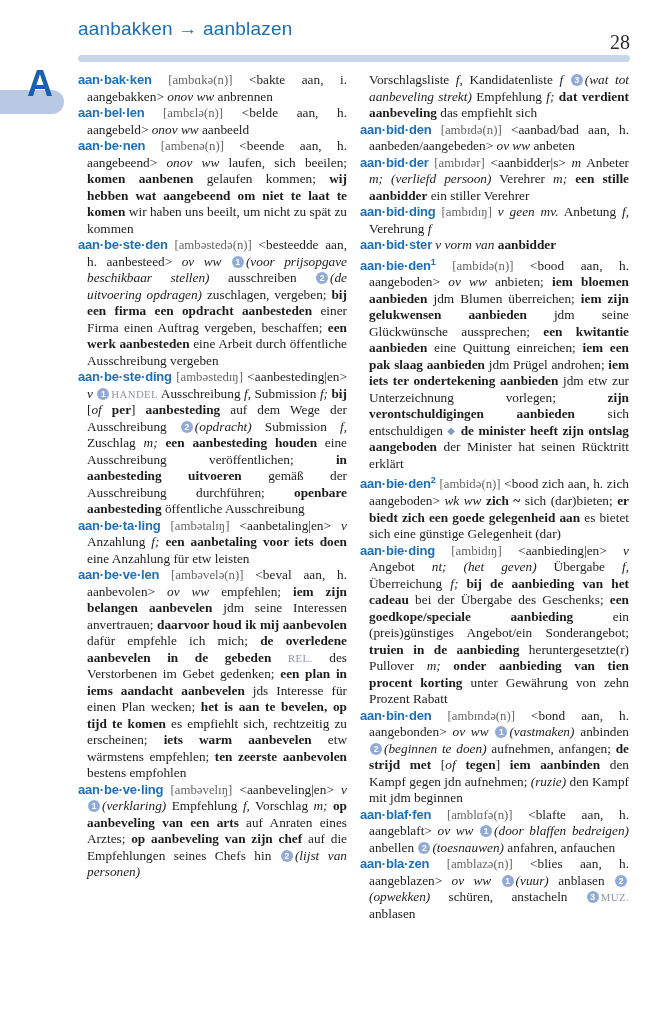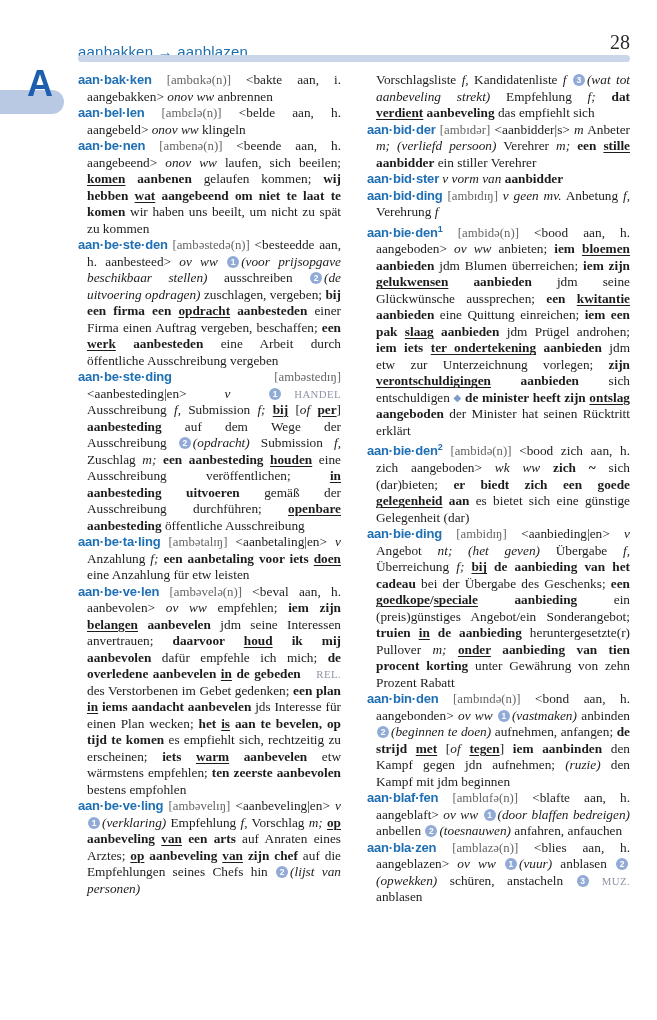--- a/index.html
+++ b/index.html
@@ -1,78 +1,79 @@
 <!DOCTYPE html>
 <html lang="nl"><head>
 <meta charset="utf-8">
 <style>
   html,body{margin:0;padding:0;}
   body{background:#e8e8e8;font-family:"Liberation Serif","DejaVu Serif",serif;}
   .page{position:relative;width:657px;height:1020px;background:#ffffff;overflow:hidden;}
 
   
-  .hdr-title{position:absolute;left:78px;top:43px;font-family:"Liberation Sans",sans-serif;
-    font-size:15px;color:#1d6fae;letter-spacing:.2px;}
+  .hdr-title{position:absolute;left:78px;top:18px;font-family:"Liberation Sans",sans-serif;
+    font-size:19px;color:#1d6fae;letter-spacing:.2px;}
   .hdr-page{position:absolute;right:27px;top:31px;font-size:20px;color:#2b2b2b;}
   .hdr-rule{position:absolute;left:78px;top:55px;width:552px;height:7px;background:#c9d6ea;border-radius:4px;}
 
   
   .tab-pill{position:absolute;left:0;top:90px;width:64px;height:24px;background:#b9c9e4;
     border-radius:0 12px 12px 0;}
   .tab-letter{position:absolute;left:27px;top:66px;font-family:"Liberation Sans",sans-serif;
     font-weight:bold;font-size:36px;color:#1c5fae;line-height:1;}
 
   
-  .columns{position:absolute;left:78px;top:72px;width:552px;height:940px;display:flex;gap:26px;overflow:hidden;}
+  .columns{position:absolute;left:78px;top:72px;width:552px;height:940px;display:flex;gap:13px;overflow:hidden;}
   .col{width:269px;overflow:hidden;}
   .entry{margin:0;padding-left:9px;text-indent:-9px;font-size:13.3px;line-height:16.5px;
     color:#1c1c1c;text-align:justify;}
   .entry.cont{text-indent:0;}
 
   
   .r-hw{font-family:"Liberation Sans",sans-serif;font-weight:bold;color:#1e6fb4;font-size:13px;letter-spacing:-.2px;}
   .r-sup{font-family:"Liberation Sans",sans-serif;font-weight:bold;color:#1e6fb4;font-size:9px;vertical-align:super;}
   .r-ph{color:#666666;font-size:12.8px;}
   .r-pl{}
   .r-it{font-style:italic;}
   .r-b{font-weight:bold;}
-  .r-bu{font-weight:bold;text-decoration:underline;text-decoration-thickness:1px;text-underline-offset:2px;}
+  .r-bu{font-weight:bold;text-decoration-thickness:1px;text-underline-offset:2px;}
   .r-n{display:inline-block;width:12px;height:12px;border-radius:50%;background:#92abd6;color:#ffffff;
     font-family:"Liberation Sans",sans-serif;font-size:8.5px;font-weight:bold;line-height:12px;
     text-align:center;text-indent:0;vertical-align:1px;margin:0 2px 0 1px;}
-  .r-sc{color:#8d95a5;font-size:10.8px;letter-spacing:.4px;margin-left:11px;}
+  .r-sc{color:#8d95a5;font-size:10.8px;letter-spacing:.4px;}
   .r-dm{color:#7f9cc9;font-size:10px;vertical-align:1px;}
 </style>
 </head>
 <body>
 
 <div class="page">
   <div class="hdr-title">aanbakken → aanblazen</div>
   <div class="hdr-page">28</div>
   <div class="hdr-rule"></div>
 
   <div class="tab-pill"></div>
   <div class="tab-letter">A</div>
 
   <div class="columns">
     <div class="col">
         <p class="entry"><span class="r-hw">aan·bak·ken</span><span class="r-pl"> </span><span class="r-ph">[ambɑkə(n)]</span><span class="r-pl"> &lt;bakte aan, i. aangebakken&gt; </span><span class="r-it">onov ww</span><span class="r-pl"> anbrennen</span></p>
-        <p class="entry"><span class="r-hw">aan·bel·len</span><span class="r-pl"> </span><span class="r-ph">[ambɛlə(n)]</span><span class="r-pl"> &lt;belde aan, h. aangebeld&gt; </span><span class="r-it">onov ww</span><span class="r-pl"> klingeln</span></p>
+        <p class="entry"><span class="r-hw">aan·bel·len</span><span class="r-pl"> </span><span class="r-ph">[ambɛlə(n)]</span><span class="r-pl"> &lt;belde aan, h. aangebeld&gt; </span><span class="r-it">onov ww</span><span class="r-pl"> aanbeeld</span></p>
         <p class="entry"><span class="r-hw">aan·be·nen</span><span class="r-pl"> </span><span class="r-ph">[ambenə(n)]</span><span class="r-pl"> &lt;beende aan, h. aangebeend&gt; </span><span class="r-it">onov ww</span><span class="r-pl"> laufen, sich beeilen; </span><span class="r-bu">komen</span><span class="r-b"> aanbenen</span><span class="r-pl"> gelaufen kommen; </span><span class="r-b">wij hebben </span><span class="r-bu">wat</span><span class="r-b"> aangebeend om niet te laat te komen</span><span class="r-pl"> wir haben uns beeilt, um nicht zu spät zu kommen</span></p>
         <p class="entry"><span class="r-hw">aan·be·ste·den</span><span class="r-pl"> </span><span class="r-ph">[ambəstedə(n)]</span><span class="r-pl"> &lt;besteedde aan, h. aanbesteed&gt; </span><span class="r-it">ov ww</span><span class="r-pl"> </span><span class="r-n">1</span><span class="r-it">(voor prijsopgave beschikbaar stellen)</span><span class="r-pl"> ausschreiben </span><span class="r-n">2</span><span class="r-it">(de uitvoering opdragen)</span><span class="r-pl"> zuschlagen, vergeben; </span><span class="r-b">bij een firma een </span><span class="r-bu">opdracht</span><span class="r-b"> aanbesteden</span><span class="r-pl"> einer Firma einen Auftrag vergeben, beschaffen; </span><span class="r-b">een </span><span class="r-bu">werk</span><span class="r-b"> aanbesteden</span><span class="r-pl"> eine Arbeit durch öffentliche Ausschreibung vergeben</span></p>
         <p class="entry"><span class="r-hw">aan·be·ste·ding</span><span class="r-pl"> </span><span class="r-ph">[ambəstedɪŋ]</span><span class="r-pl"> &lt;aanbesteding|en&gt; </span><span class="r-it">v</span><span class="r-pl"> </span><span class="r-n">1</span><span class="r-sc">HANDEL</span><span class="r-pl"> Ausschreibung </span><span class="r-it">f,</span><span class="r-pl"> Submission </span><span class="r-it">f;</span><span class="r-pl"> </span><span class="r-bu">bij</span><span class="r-pl"> [</span><span class="r-it">of</span><span class="r-pl"> </span><span class="r-bu">per</span><span class="r-pl">] </span><span class="r-b">aanbesteding</span><span class="r-pl"> auf dem Wege der Ausschreibung </span><span class="r-n">2</span><span class="r-it">(opdracht)</span><span class="r-pl"> Submission </span><span class="r-it">f,</span><span class="r-pl"> Zuschlag </span><span class="r-it">m;</span><span class="r-pl"> </span><span class="r-b">een aanbesteding </span><span class="r-bu">houden</span><span class="r-pl"> eine Ausschreibung veröffentlichen; </span><span class="r-bu">in</span><span class="r-b"> aanbesteding uitvoeren</span><span class="r-pl"> gemäß der Ausschreibung durchführen; </span><span class="r-bu">openbare</span><span class="r-b"> aanbesteding</span><span class="r-pl"> öffentliche Ausschreibung</span></p>
         <p class="entry"><span class="r-hw">aan·be·ta·ling</span><span class="r-pl"> </span><span class="r-ph">[ambətalɪŋ]</span><span class="r-pl"> &lt;aanbetaling|en&gt; </span><span class="r-it">v</span><span class="r-pl"> Anzahlung </span><span class="r-it">f;</span><span class="r-pl"> </span><span class="r-b">een aanbetaling voor iets </span><span class="r-bu">doen</span><span class="r-pl"> eine Anzahlung für etw leisten</span></p>
         <p class="entry"><span class="r-hw">aan·be·ve·len</span><span class="r-pl"> </span><span class="r-ph">[ambəvelə(n)]</span><span class="r-pl"> &lt;beval aan, h. aanbevolen&gt; </span><span class="r-it">ov ww</span><span class="r-pl"> empfehlen; </span><span class="r-b">iem zijn </span><span class="r-bu">belangen</span><span class="r-b"> aanbevelen</span><span class="r-pl"> jdm seine Interessen anvertrauen; </span><span class="r-b">daarvoor </span><span class="r-bu">houd</span><span class="r-b"> ik mij aanbevolen</span><span class="r-pl"> dafür empfehle ich mich; </span><span class="r-b">de overledene aanbevelen </span><span class="r-bu">in</span><span class="r-b"> de gebeden</span><span class="r-pl"> </span><span class="r-sc">REL.</span><span class="r-pl"> des Verstorbenen im Gebet gedenken; </span><span class="r-b">een plan </span><span class="r-bu">in</span><span class="r-b"> iems aandacht aanbevelen</span><span class="r-pl"> jds Interesse für einen Plan wecken; </span><span class="r-b">het </span><span class="r-bu">is</span><span class="r-b"> aan te bevelen, op tijd te komen</span><span class="r-pl"> es empfiehlt sich, rechtzeitig zu erscheinen; </span><span class="r-b">iets </span><span class="r-bu">warm</span><span class="r-b"> aanbevelen</span><span class="r-pl"> etw wärmstens empfehlen; </span><span class="r-b">ten zeerste aanbevolen</span><span class="r-pl"> bestens empfohlen</span></p>
         <p class="entry"><span class="r-hw">aan·be·ve·ling</span><span class="r-pl"> </span><span class="r-ph">[ambəvelɪŋ]</span><span class="r-pl"> &lt;aanbeveling|en&gt; </span><span class="r-it">v</span><span class="r-pl"> </span><span class="r-n">1</span><span class="r-it">(verklaring)</span><span class="r-pl"> Empfehlung </span><span class="r-it">f,</span><span class="r-pl"> Vorschlag </span><span class="r-it">m;</span><span class="r-pl"> </span><span class="r-bu">op</span><span class="r-b"> aanbeveling </span><span class="r-bu">van</span><span class="r-b"> een arts</span><span class="r-pl"> auf Anraten eines Arztes; </span><span class="r-bu">op</span><span class="r-b"> aanbeveling </span><span class="r-bu">van</span><span class="r-b"> zijn chef</span><span class="r-pl"> auf die Empfehlungen seines Chefs hin </span><span class="r-n">2</span><span class="r-it">(lijst van personen)</span></p>
       </div>
     <div class="col">
         <p class="entry cont"><span class="r-pl">Vorschlagsliste </span><span class="r-it">f,</span><span class="r-pl"> Kandidatenliste </span><span class="r-it">f</span><span class="r-pl"> </span><span class="r-n">3</span><span class="r-it">(wat tot aanbeveling strekt)</span><span class="r-pl"> Empfehlung </span><span class="r-it">f;</span><span class="r-pl"> </span><span class="r-b">dat </span><span class="r-bu">verdient</span><span class="r-b"> aanbeveling</span><span class="r-pl"> das empfiehlt sich</span></p>
+        <p class="entry"><span class="r-hw">aan·bid·den</span><span class="r-pl"> </span><span class="r-ph">[ambɪdə(n)]</span><span class="r-pl"> &lt;aanbad/bad aan, h. aanbeden/aangebeden&gt; </span><span class="r-it">ov ww</span><span class="r-pl"> anbeten</span></p>
         <p class="entry"><span class="r-hw">aan·bid·der</span><span class="r-pl"> </span><span class="r-ph">[ambɪdər]</span><span class="r-pl"> &lt;aanbidder|s&gt; </span><span class="r-it">m</span><span class="r-pl"> Anbeter </span><span class="r-it">m;</span><span class="r-pl"> </span><span class="r-it">(verliefd persoon)</span><span class="r-pl"> Verehrer </span><span class="r-it">m;</span><span class="r-pl"> </span><span class="r-b">een </span><span class="r-bu">stille</span><span class="r-b"> aanbidder</span><span class="r-pl"> ein stiller Verehrer</span></p>
+        <p class="entry"><span class="r-hw">aan·bid·ding</span><span class="r-pl"> </span><span class="r-ph">[ambɪdɪŋ]</span><span class="r-pl"> </span><span class="r-it">v geen mv.</span><span class="r-pl"> Anbetung </span><span class="r-it">f,</span><span class="r-pl"> Verehrung </span><span class="r-it">f</span></p>
         <p class="entry"><span class="r-hw">aan·bid·ster</span><span class="r-pl"> </span><span class="r-it">v vorm van</span><span class="r-pl"> </span><span class="r-b">aanbidder</span></p>
-        <p class="entry"><span class="r-hw">aan·bid·ding</span><span class="r-pl"> </span><span class="r-ph">[ambɪdɪŋ]</span><span class="r-pl"> </span><span class="r-it">v geen mv.</span><span class="r-pl"> Anbetung </span><span class="r-it">f,</span><span class="r-pl"> Verehrung </span><span class="r-it">f</span></p>
         <p class="entry"><span class="r-hw">aan·bie·den</span><span class="r-sup">1</span><span class="r-pl"> </span><span class="r-ph">[ambidə(n)]</span><span class="r-pl"> &lt;bood aan, h. aangeboden&gt; </span><span class="r-it">ov ww</span><span class="r-pl"> anbieten; </span><span class="r-b">iem </span><span class="r-bu">bloemen</span><span class="r-b"> aanbieden</span><span class="r-pl"> jdm Blumen überreichen; </span><span class="r-b">iem zijn </span><span class="r-bu">gelukwensen</span><span class="r-b"> aanbieden</span><span class="r-pl"> jdm seine Glückwünsche aussprechen; </span><span class="r-b">een </span><span class="r-bu">kwitantie</span><span class="r-b"> aanbieden</span><span class="r-pl"> eine Quittung einreichen; </span><span class="r-b">iem een pak </span><span class="r-bu">slaag</span><span class="r-b"> aanbieden</span><span class="r-pl"> jdm Prügel androhen; </span><span class="r-b">iem iets </span><span class="r-bu">ter ondertekening</span><span class="r-b"> aanbieden</span><span class="r-pl"> jdm etw zur Unterzeichnung vorlegen; </span><span class="r-b">zijn </span><span class="r-bu">verontschuldigingen</span><span class="r-b"> aanbieden</span><span class="r-pl"> sich entschuldigen </span><span class="r-dm">◆</span><span class="r-pl"> </span><span class="r-b">de minister heeft zijn </span><span class="r-bu">ontslag</span><span class="r-b"> aangeboden</span><span class="r-pl"> der Minister hat seinen Rücktritt erklärt</span></p>
         <p class="entry"><span class="r-hw">aan·bie·den</span><span class="r-sup">2</span><span class="r-pl"> </span><span class="r-ph">[ambidə(n)]</span><span class="r-pl"> &lt;bood zich aan, h. zich aangeboden&gt; </span><span class="r-it">wk ww</span><span class="r-pl"> </span><span class="r-b">zich ~</span><span class="r-pl"> sich (dar)bieten; </span><span class="r-b">er biedt zich een goede </span><span class="r-bu">gelegenheid</span><span class="r-b"> aan</span><span class="r-pl"> es bietet sich eine günstige Gelegenheit (dar)</span></p>
         <p class="entry"><span class="r-hw">aan·bie·ding</span><span class="r-pl"> </span><span class="r-ph">[ambidɪŋ]</span><span class="r-pl"> &lt;aanbieding|en&gt; </span><span class="r-it">v</span><span class="r-pl"> Angebot </span><span class="r-it">nt;</span><span class="r-pl"> </span><span class="r-it">(het geven)</span><span class="r-pl"> Übergabe </span><span class="r-it">f,</span><span class="r-pl"> Überreichung </span><span class="r-it">f;</span><span class="r-pl"> </span><span class="r-bu">bij</span><span class="r-b"> de aanbieding van het cadeau</span><span class="r-pl"> bei der Übergabe des Geschenks; </span><span class="r-b">een </span><span class="r-bu">goedkope</span><span class="r-b">/</span><span class="r-bu">speciale</span><span class="r-b"> aanbieding</span><span class="r-pl"> ein (preis)günstiges Angebot/ein Sonderangebot; </span><span class="r-b">truien </span><span class="r-bu">in</span><span class="r-b"> de aanbieding</span><span class="r-pl"> heruntergesetzte(r) Pullover </span><span class="r-it">m;</span><span class="r-pl"> </span><span class="r-bu">onder</span><span class="r-b"> aanbieding van tien procent korting</span><span class="r-pl"> unter Gewährung von zehn Prozent Rabatt</span></p>
         <p class="entry"><span class="r-hw">aan·bin·den</span><span class="r-pl"> </span><span class="r-ph">[ambɪndə(n)]</span><span class="r-pl"> &lt;bond aan, h. aangebonden&gt; </span><span class="r-it">ov ww</span><span class="r-pl"> </span><span class="r-n">1</span><span class="r-it">(vastmaken)</span><span class="r-pl"> anbinden </span><span class="r-n">2</span><span class="r-it">(beginnen te doen)</span><span class="r-pl"> aufnehmen, anfangen; </span><span class="r-b">de strijd </span><span class="r-bu">met</span><span class="r-pl"> [</span><span class="r-it">of</span><span class="r-pl"> </span><span class="r-bu">tegen</span><span class="r-pl">] </span><span class="r-b">iem aanbinden</span><span class="r-pl"> den Kampf gegen jdn aufnehmen; </span><span class="r-it">(ruzie)</span><span class="r-pl"> den Kampf mit jdm beginnen</span></p>
         <p class="entry"><span class="r-hw">aan·blaf·fen</span><span class="r-pl"> </span><span class="r-ph">[amblɑfə(n)]</span><span class="r-pl"> &lt;blafte aan, h. aangeblaft&gt; </span><span class="r-it">ov ww</span><span class="r-pl"> </span><span class="r-n">1</span><span class="r-it">(door blaffen bedreigen)</span><span class="r-pl"> anbellen </span><span class="r-n">2</span><span class="r-it">(toesnauwen)</span><span class="r-pl"> anfahren, anfauchen</span></p>
         <p class="entry"><span class="r-hw">aan·bla·zen</span><span class="r-pl"> </span><span class="r-ph">[amblazə(n)]</span><span class="r-pl"> &lt;blies aan, h. aangeblazen&gt; </span><span class="r-it">ov ww</span><span class="r-pl"> </span><span class="r-n">1</span><span class="r-it">(vuur)</span><span class="r-pl"> anblasen </span><span class="r-n">2</span><span class="r-it">(opwekken)</span><span class="r-pl"> schüren, anstacheln </span><span class="r-n">3</span><span class="r-sc">MUZ.</span><span class="r-pl"> anblasen</span></p>
       </div>
   </div>
 </div>
 

